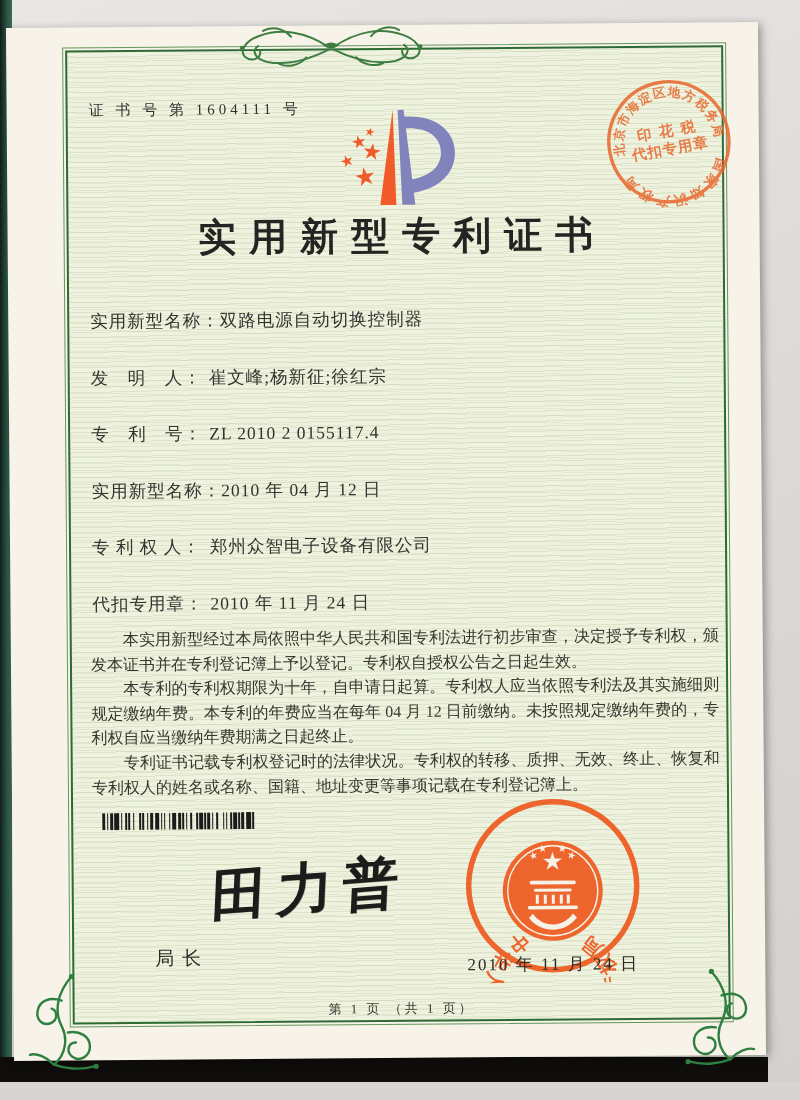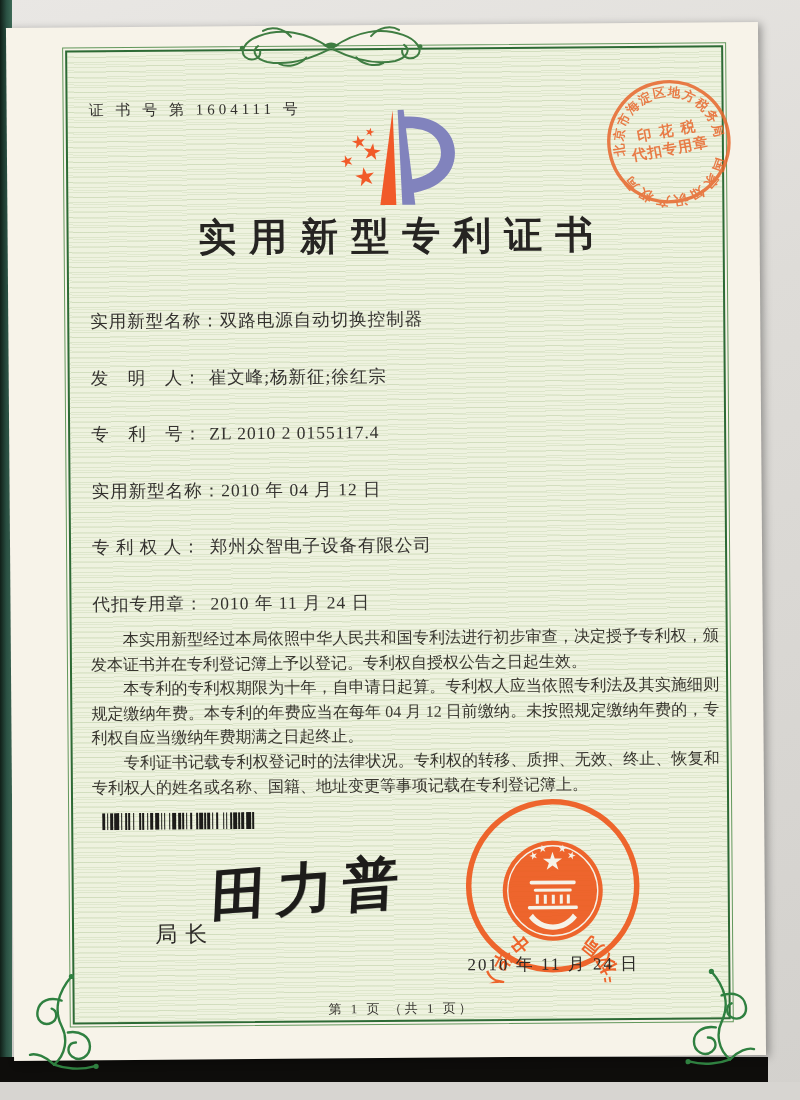--- a/index.html
+++ b/index.html
@@ -33,21 +33,21 @@
     font-size:38px;font-weight:bold;letter-spacing:13px;color:#262422;text-indent:13px;}
   .fields{position:absolute;left:82px;top:282px;width:560px;}
   .field-row{height:56.5px;font-size:17.5px;color:#34322f;letter-spacing:1px;white-space:nowrap;}
   .field-row .lbl{display:inline-block;min-width:118px;}
   .body-text{position:absolute;left:80px;top:601px;width:628px;font-size:16px;
     line-height:24.6px;color:#38362f;text-align:justify;}
   .body-text p{margin:0;text-indent:2em;}
   .barcode{position:absolute;left:90px;top:786px;width:316px;height:17px;display:flex;align-items:stretch;overflow:hidden;}
   .barcode .b{flex:0 0 auto;background:#1c1b19;}
   .barcode .g{flex:0 0 auto;}
-  .director-label{position:absolute;left:142px;top:893px;font-size:22px;letter-spacing:8px;color:#2e2c29;}
+  .director-label{position:absolute;left:142px;top:919px;font-size:19px;letter-spacing:8px;color:#2e2c29;}
   .signature{position:absolute;left:198px;top:826px;font-size:56px;color:#1d1c1a;
     transform:rotate(-4deg) skewX(-7deg);letter-spacing:10px;font-weight:bold;
     text-shadow:0.5px 0.5px 0 rgba(30,30,30,0.4);}
   .seal{position:absolute;left:443px;top:765px;width:194px;height:194px;opacity:0.92;}
   .seal-date{position:absolute;left:440px;top:929px;width:200px;text-align:center;
     font-size:17px;letter-spacing:2px;color:#2b2a27;}
   .tax-stamp{position:absolute;left:596px;top:53px;width:132px;height:132px;
     transform:rotate(-10deg);opacity:0.85;}
   .footer{position:absolute;left:56px;top:975px;width:664px;text-align:center;
     font-size:13px;letter-spacing:3px;color:#3a3833;}

